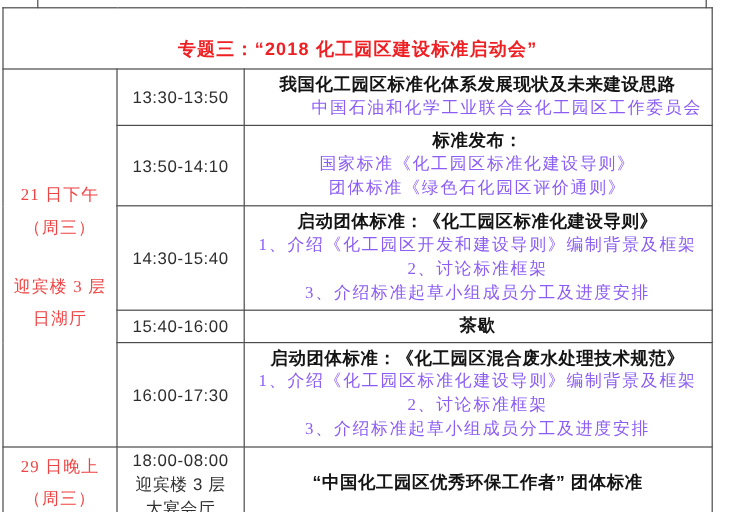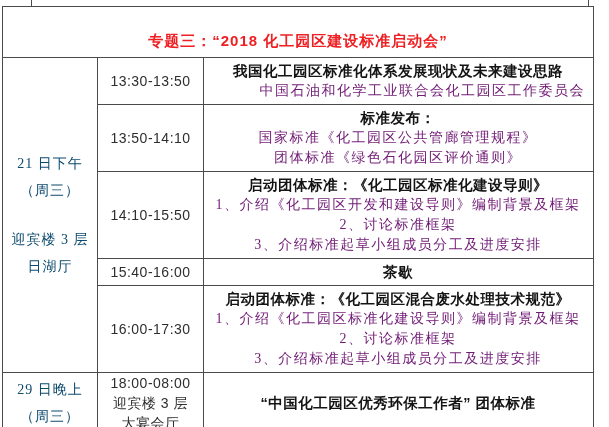--- a/index.html
+++ b/index.html
@@ -49,21 +49,21 @@
     font-family: "Liberation Sans", "DejaVu Sans", sans-serif;
     font-weight: bold;
     font-size: 15px;
     letter-spacing: 1px;
     color: #ee2024;
   }
   .date-cell {
     text-align: center;
     font-size: 14px;
     letter-spacing: 1px;
-    color: #0c4a6e;
+    color: #ef4444;
     line-height: 27px;
   }
   .date-cell .stanza + .stanza { margin-top: 22px; }
   .time-cell {
     text-align: center;
     font-family: "Liberation Sans", "DejaVu Sans", sans-serif;
     font-size: 14px;
     color: #2e2e2e;
     letter-spacing: 0.5px;
     line-height: 20px;
@@ -75,21 +75,21 @@
   .ln-bold {
     font-family: "Liberation Sans", "DejaVu Sans", sans-serif;
     font-weight: bold;
     font-size: 14.5px;
     color: #141414;
     letter-spacing: 0.5px;
   }
   .ln-serif {
     font-family: "Liberation Serif", "DejaVu Serif", serif;
     font-size: 14px;
-    color: #701a75;
+    color: #8b5cf6;
     letter-spacing: 1.5px;
   }
   .ln-right { text-align: right; }
 
   .r-title   td { height: 51px; }
   .r1 td { height: 45px; }
   .r2 td { height: 63px; }
   .r3 td { height: 86px; }
   .r4 td { height: 25px; }
   .r5 td { height: 83px; }
@@ -130,27 +130,27 @@
       <td class="content-cell">
         <div class="ln ln-bold">我国化工园区标准化体系发展现状及未来建设思路</div>
         <div class="ln ln-serif ln-right">中国石油和化学工业联合会化工园区工作委员会</div>
       </td>
     </tr>
 
     <tr class="r2">
       <td class="time-cell">13:50-14:10</td>
       <td class="content-cell">
         <div class="ln ln-bold">标准发布：</div>
-        <div class="ln ln-serif">国家标准《化工园区公共管廊管理规程》</div>
+        <div class="ln ln-serif">国家标准《化工园区标准化建设导则》</div>
         <div class="ln ln-serif">团体标准《绿色石化园区评价通则》</div>
       </td>
     </tr>
 
     <tr class="r3">
-      <td class="time-cell">14:10-15:50</td>
+      <td class="time-cell">14:30-15:40</td>
       <td class="content-cell">
         <div class="ln ln-bold">启动团体标准：《化工园区标准化建设导则》</div>
         <div class="ln ln-serif">1、介绍《化工园区开发和建设导则》编制背景及框架</div>
         <div class="ln ln-serif">2、讨论标准框架</div>
         <div class="ln ln-serif">3、介绍标准起草小组成员分工及进度安排</div>
       </td>
     </tr>
 
     <tr class="r4">
       <td class="time-cell">15:40-16:00</td>

